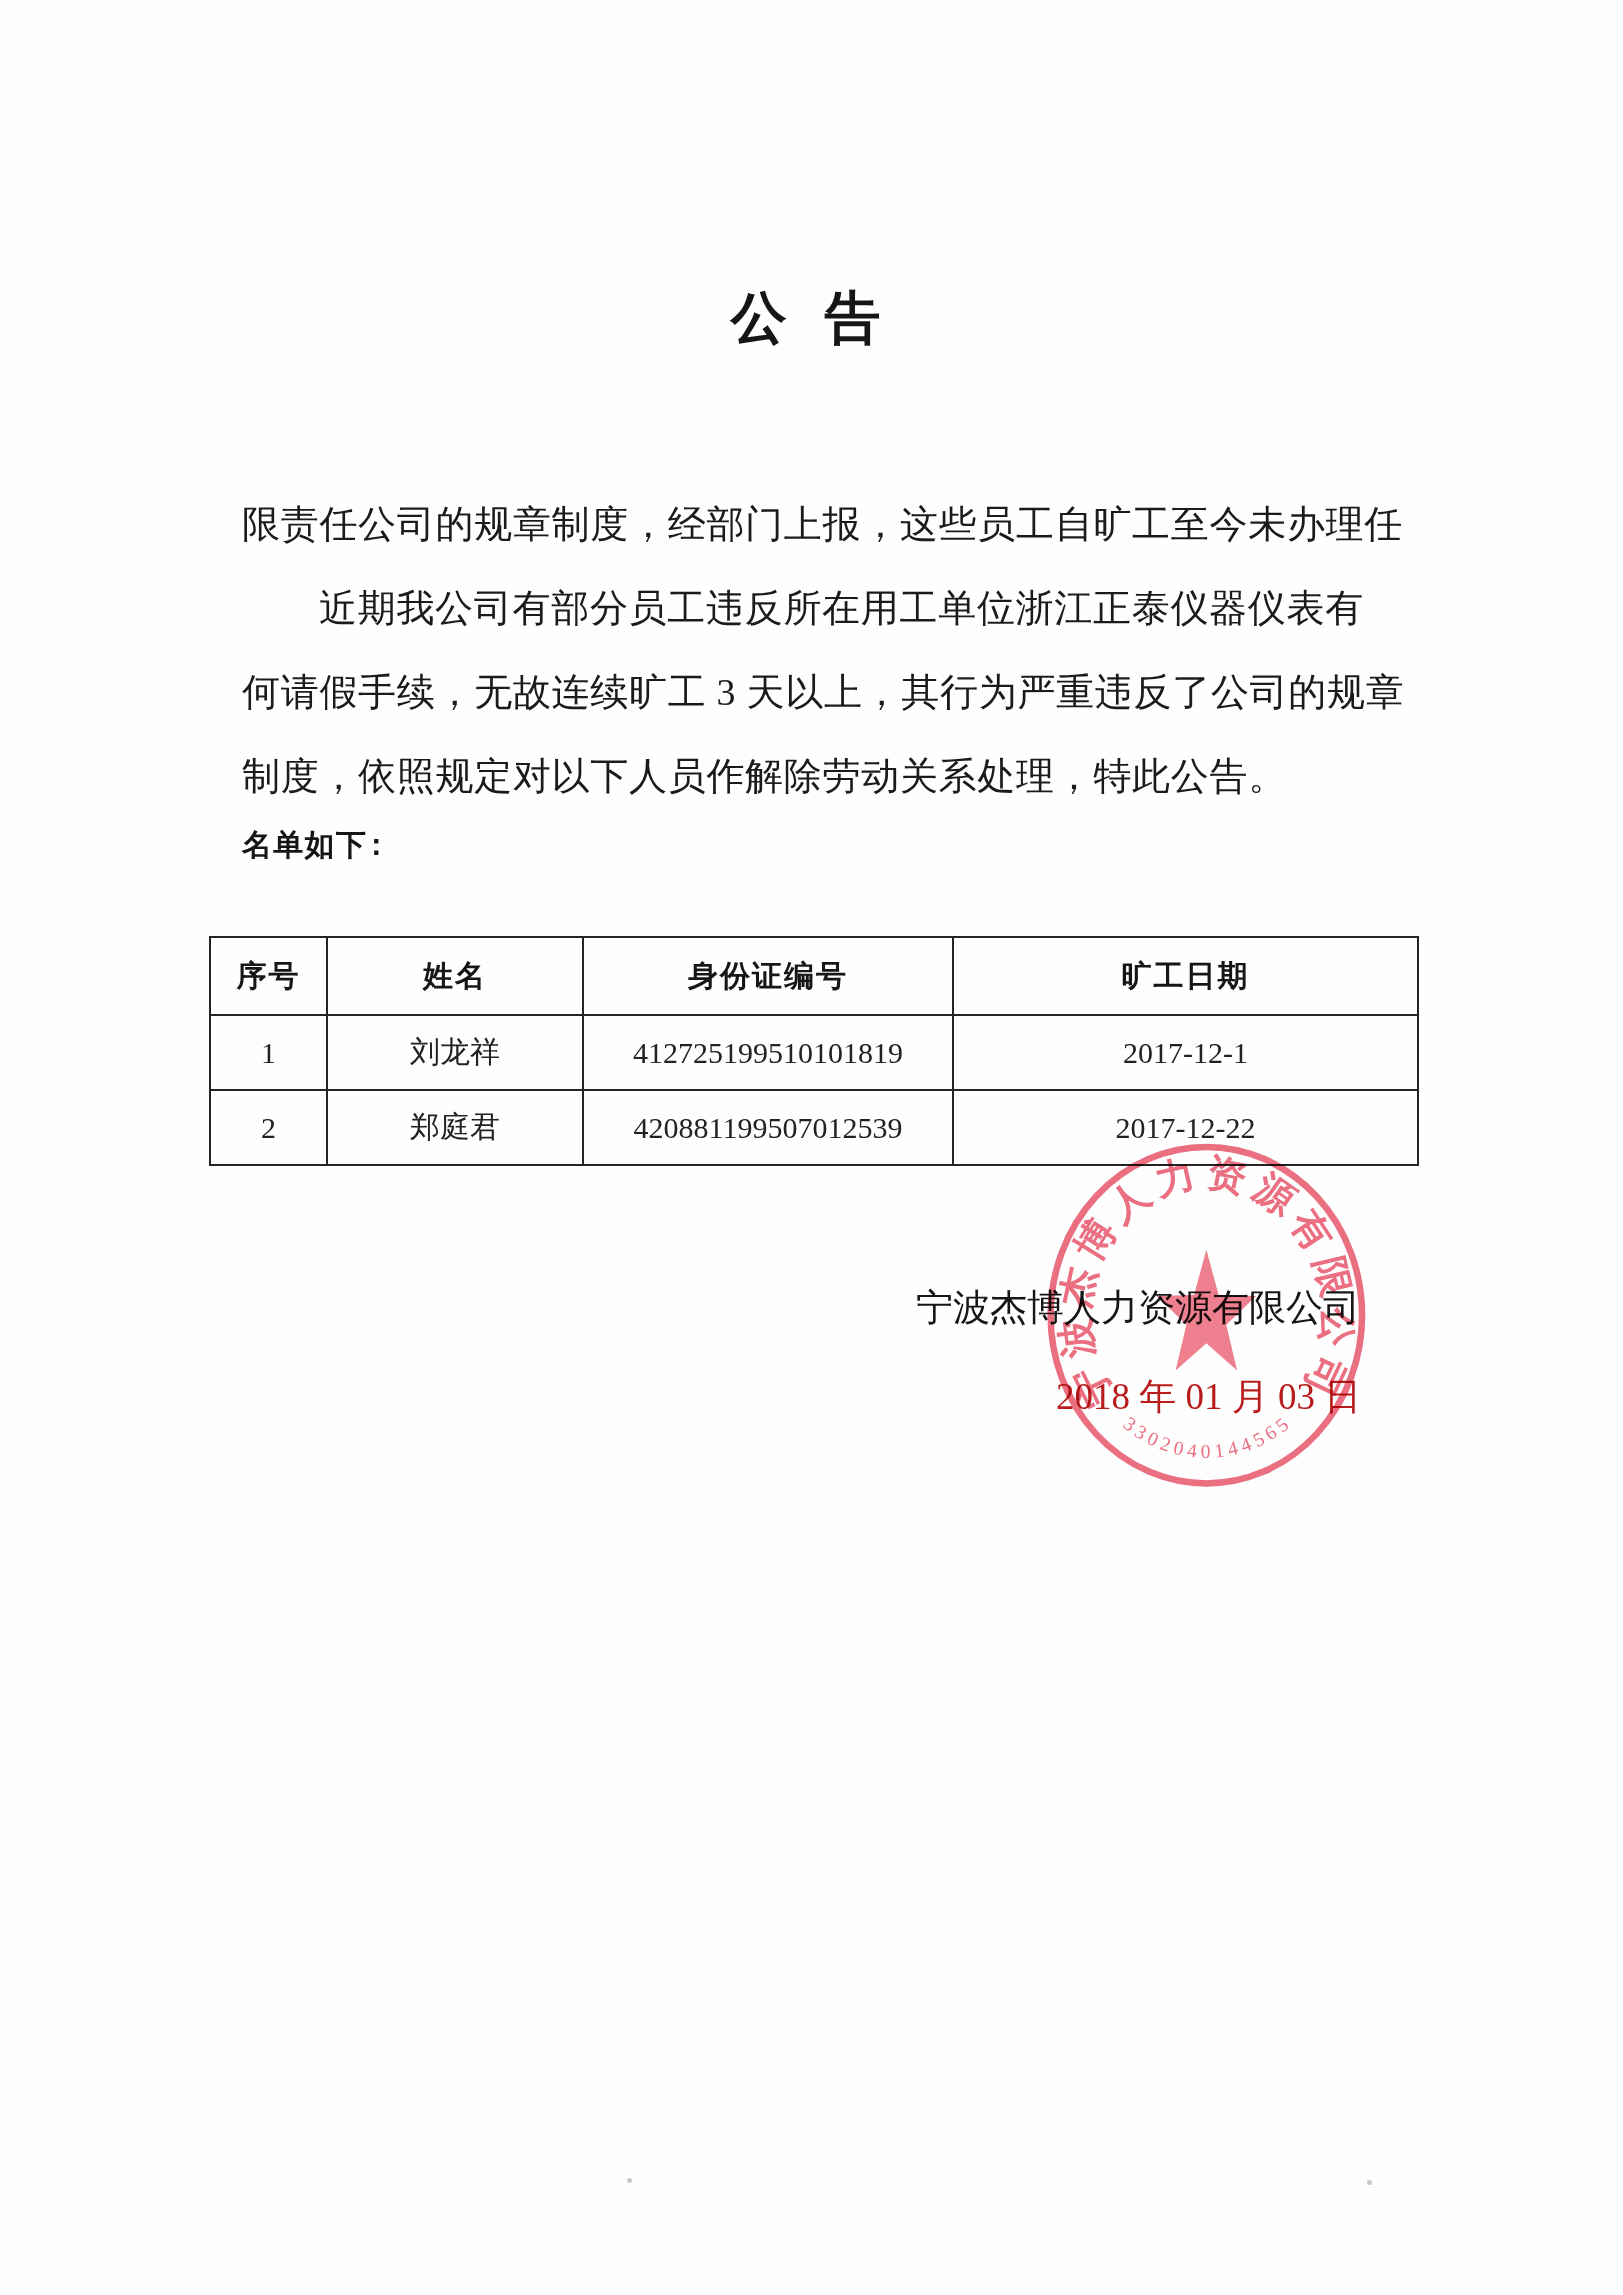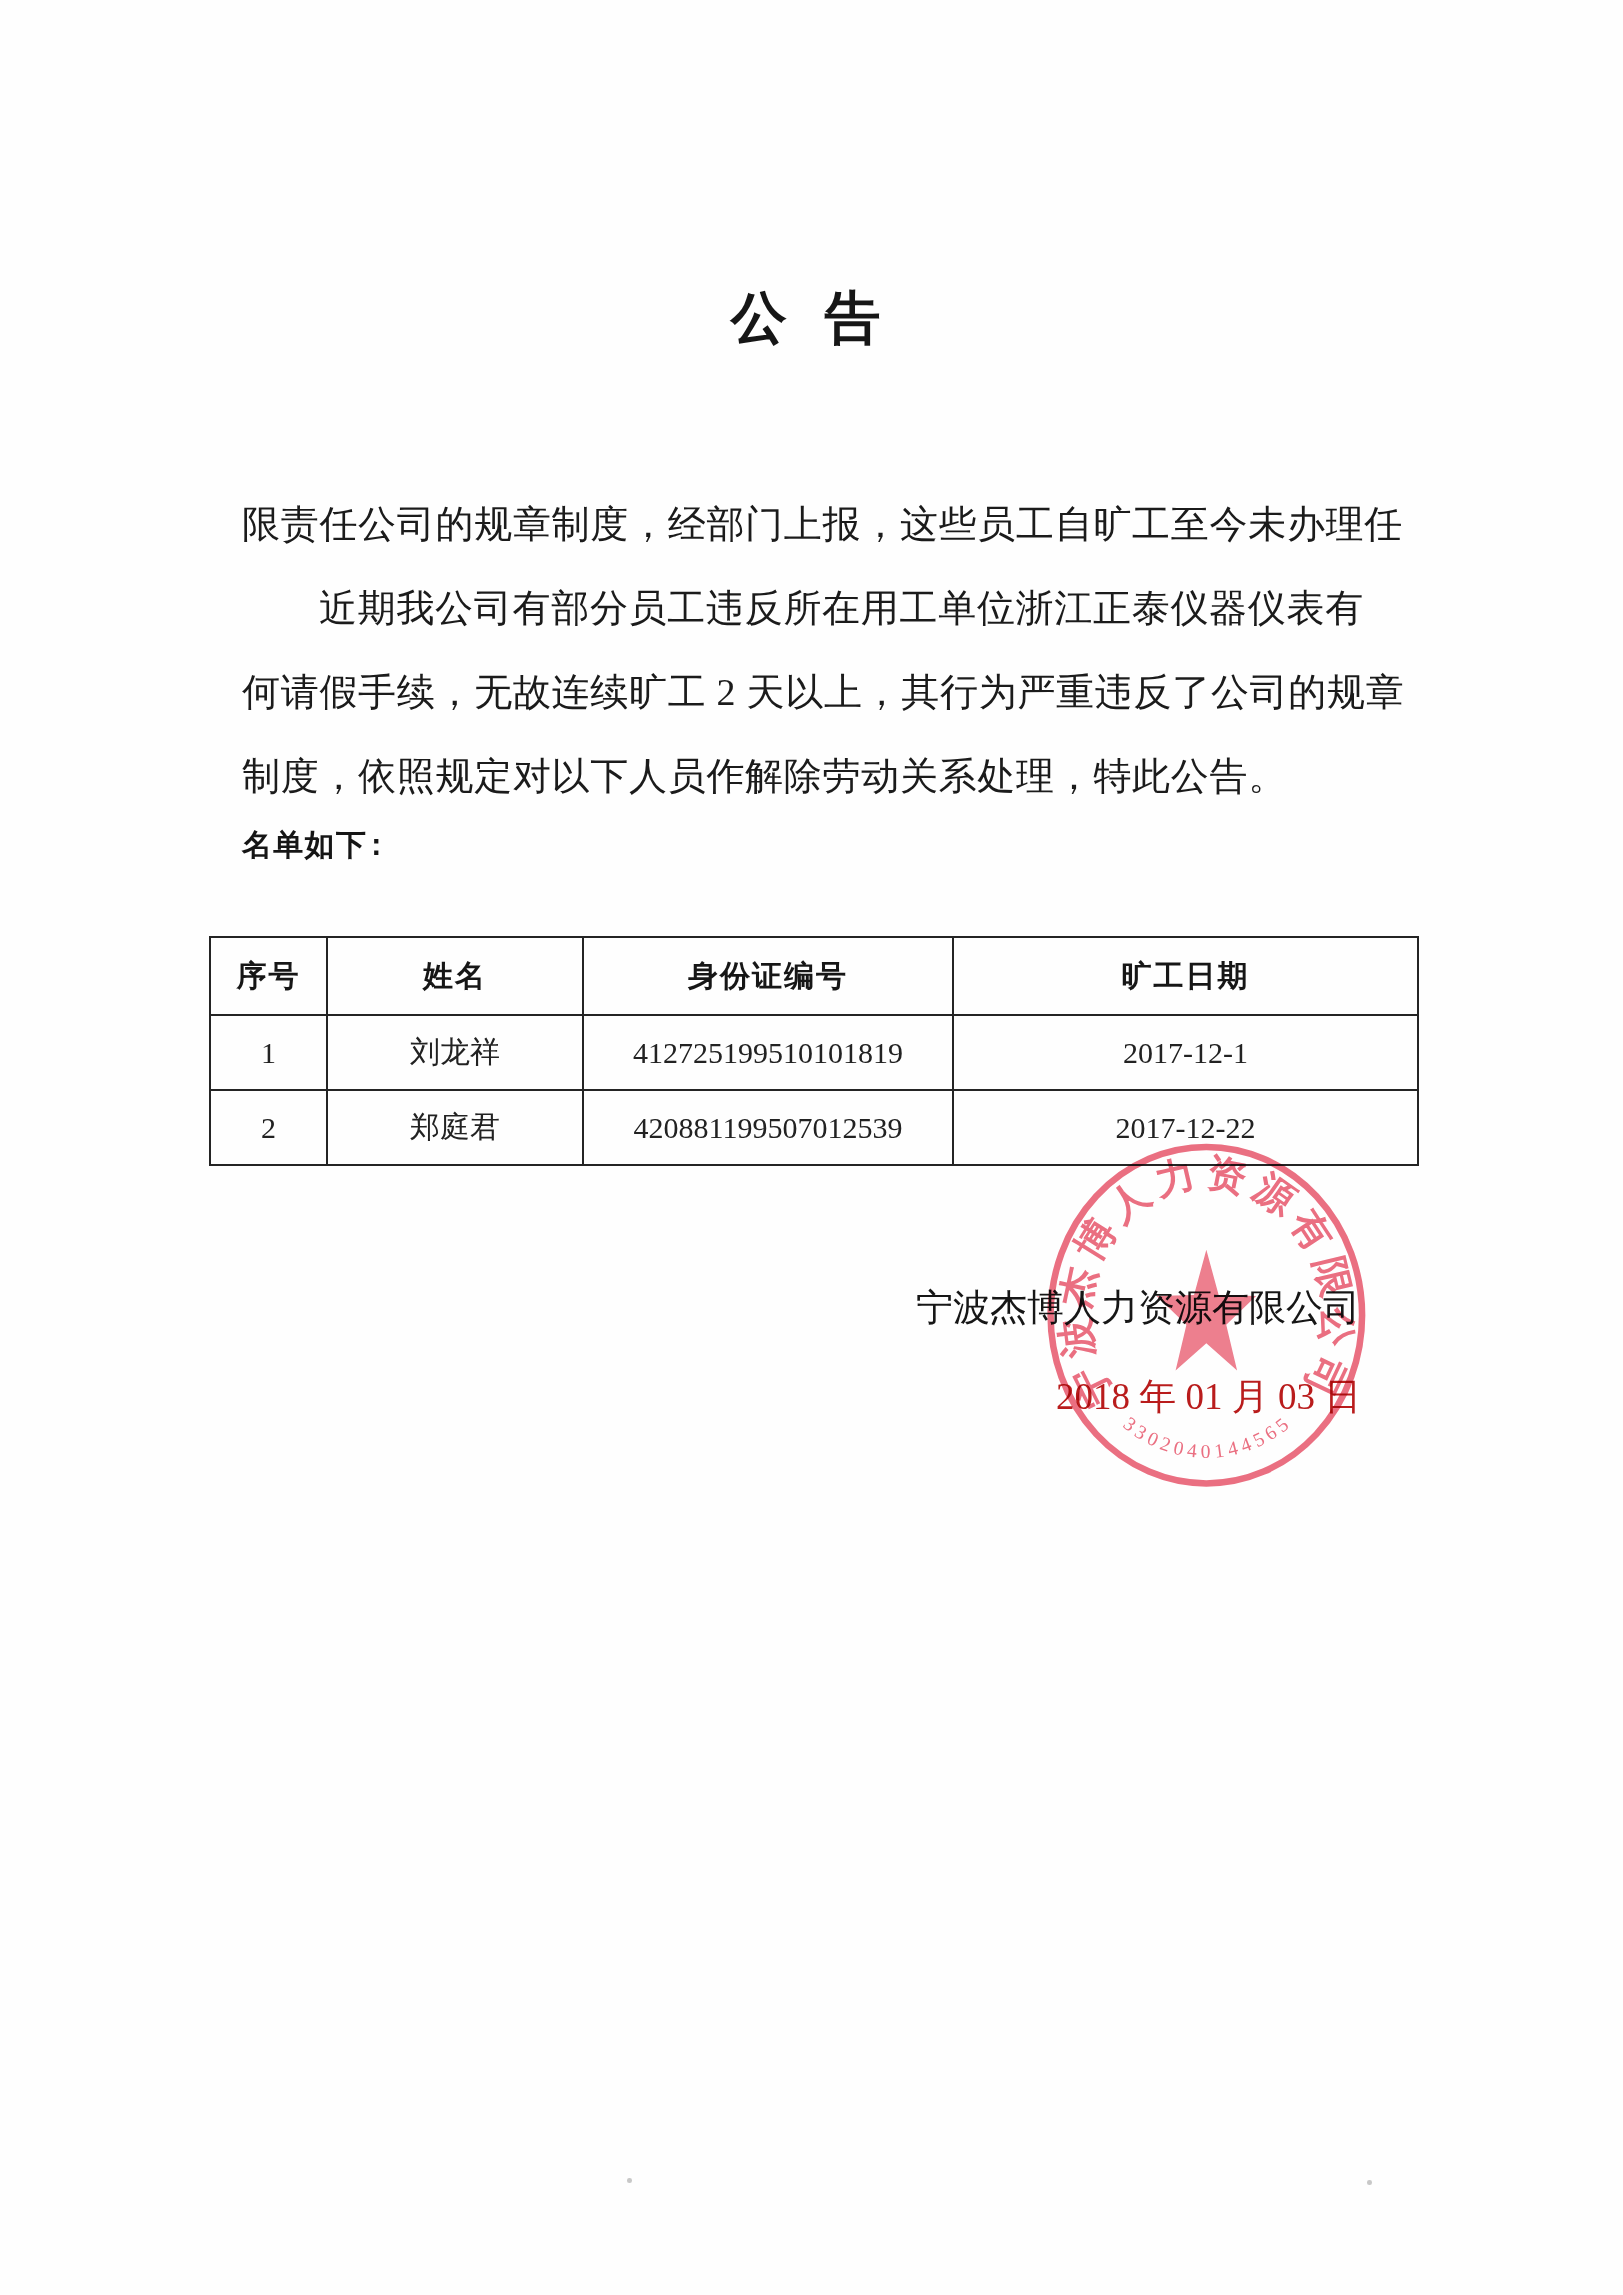--- a/index.html
+++ b/index.html
@@ -140,21 +140,21 @@
 </head>
 <body>
 
 <div class="page">
 
   <h1 class="title">公 告</h1>
 
   <div class="paragraph">
       <div class="body-line">限责任公司的规章制度，经部门上报，这些员工自旷工至今未办理任</div>
       <div class="body-line first">近期我公司有部分员工违反所在用工单位浙江正泰仪器仪表有</div>
-      <div class="body-line">何请假手续，无故连续旷工 2 天以上，其行为严重违反了公司的规章</div>
+      <div class="body-line">何请假手续，无故连续旷工 3 天以上，其行为严重违反了公司的规章</div>
       <div class="body-line">制度，依照规定对以下人员作解除劳动关系处理，特此公告。</div>
     </div>
 
   <div class="list-label">名单如下:</div>
 
   <table class="roster">
     <colgroup>
       <col style="width:117px">
       <col style="width:256px">
       <col style="width:370px">

